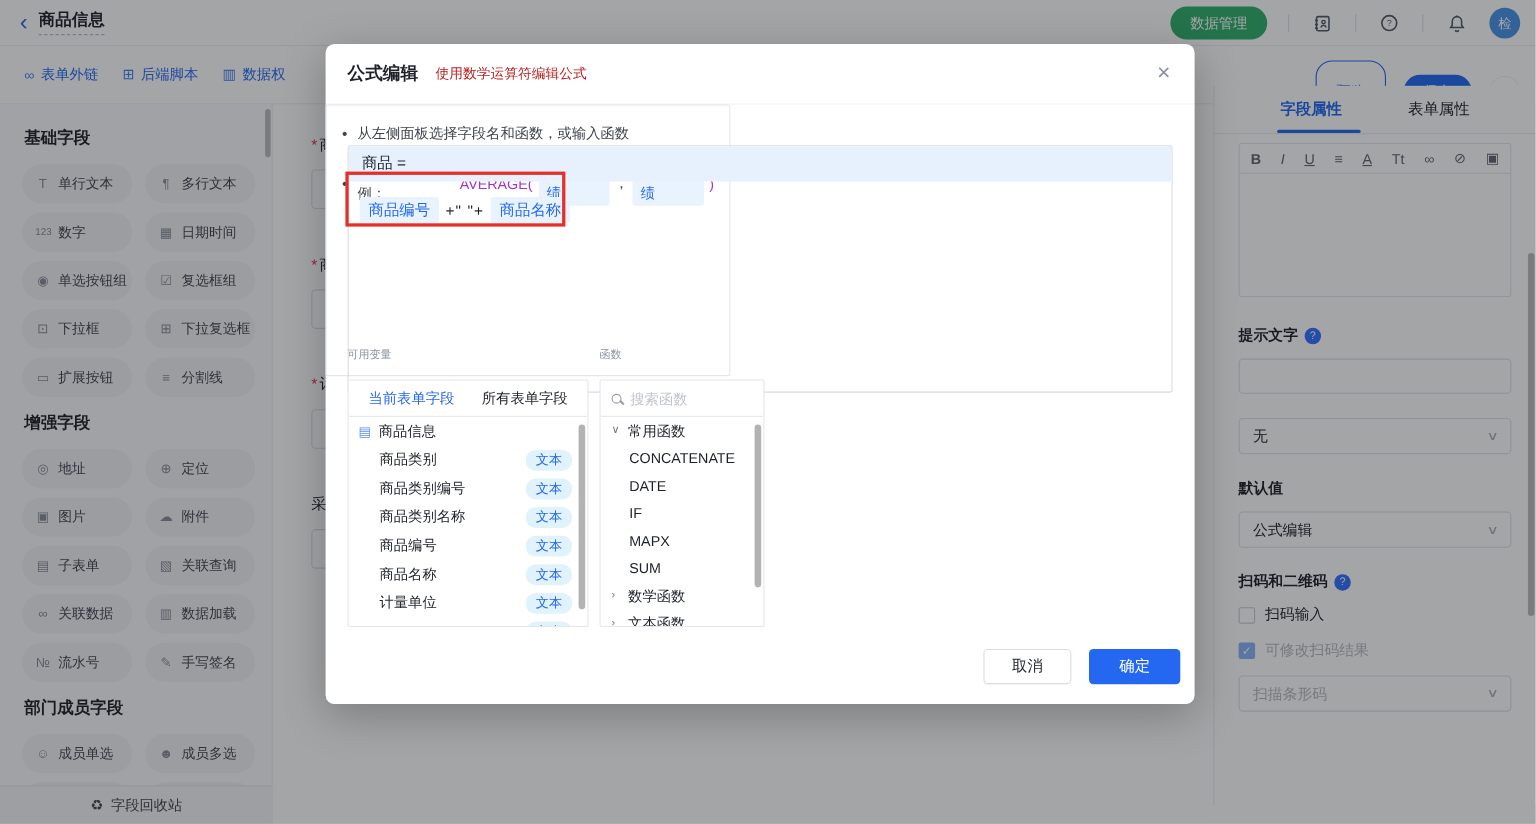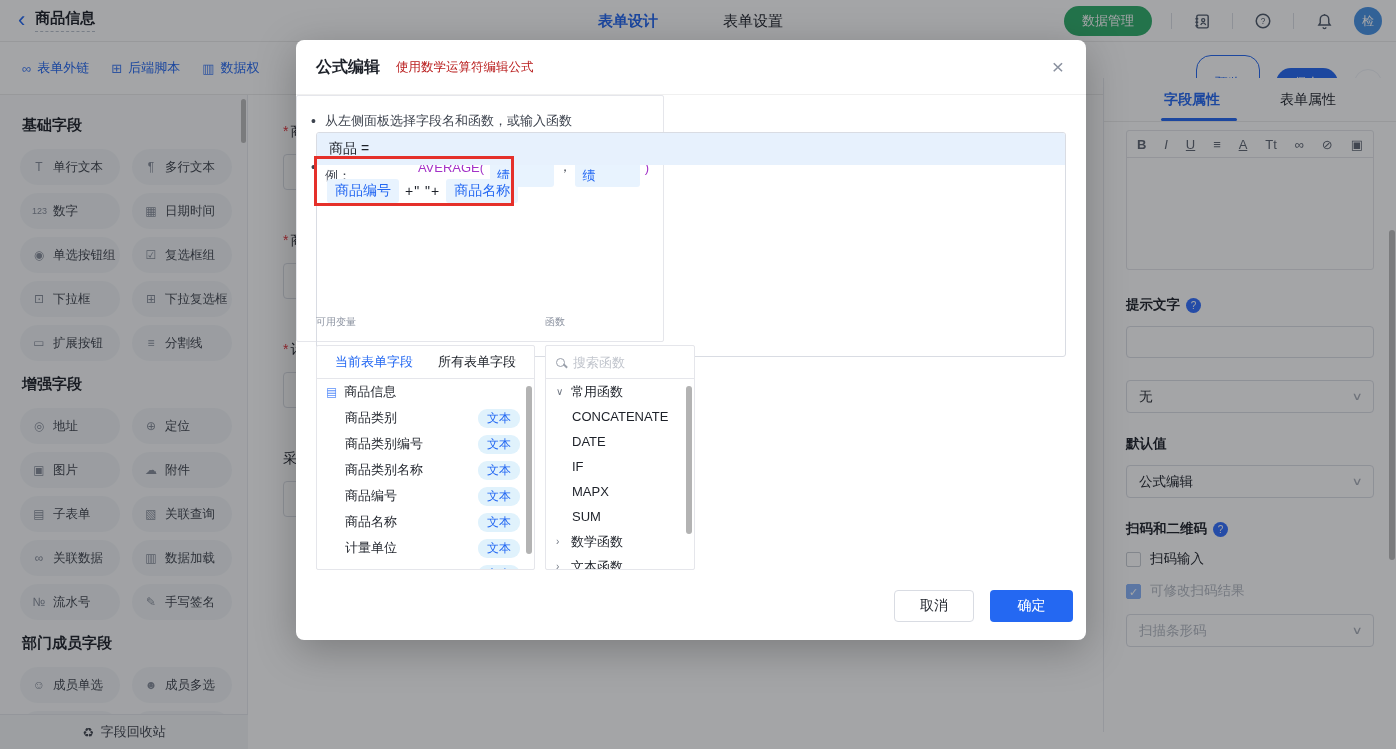--- a/index.html
+++ b/index.html
@@ -109,24 +109,20 @@
   .m-footer { position:absolute; left:0; bottom:18px; width:100%; display:flex; justify-content:flex-end; gap:16px; padding-right:13px; }
   .m-cancel { width:80px; height:32px; border:1px solid #d9dce3; border-radius:4px; background:#fff; font-size:14px; color:#1d2129; cursor:pointer; font-family:inherit; }
   .m-ok { width:83px; height:32px; border:none; border-radius:4px; background:var(--accent); color:#fff; font-size:14px; cursor:pointer; font-family:inherit; }
 </style>
 </head>
 <body>
 
 <div id="topbar" class="abs">
   <span class="back-ic">‹</span>
   <span class="doc-title">商品信息</span>
-  <div class="top-tabs">
-    <span class="top-tab active">表单设计</span>
-    <span class="top-tab">表单设置</span>
-  </div>
   <div class="top-right">
     <span class="green-btn">数据管理</span>
     <span class="vdiv"></span>
     <span class="top-ic">
       <svg width="17" height="17" viewBox="0 0 24 24">
           <rect x="4" y="3" width="16" height="18" rx="2" fill="none" stroke="#4e5969" stroke-width="2"></rect>
           <path d="M2 8h4M2 13h4M2 18h4" stroke="#4e5969" stroke-width="2"></path>
           <circle cx="13" cy="10" r="2.2" fill="none" stroke="#4e5969" stroke-width="1.8"></circle>
           <path d="M9.5 17c.6-2 2-3 3.5-3s2.9 1 3.5 3" fill="none" stroke="#4e5969" stroke-width="1.8"></path>
         </svg>

